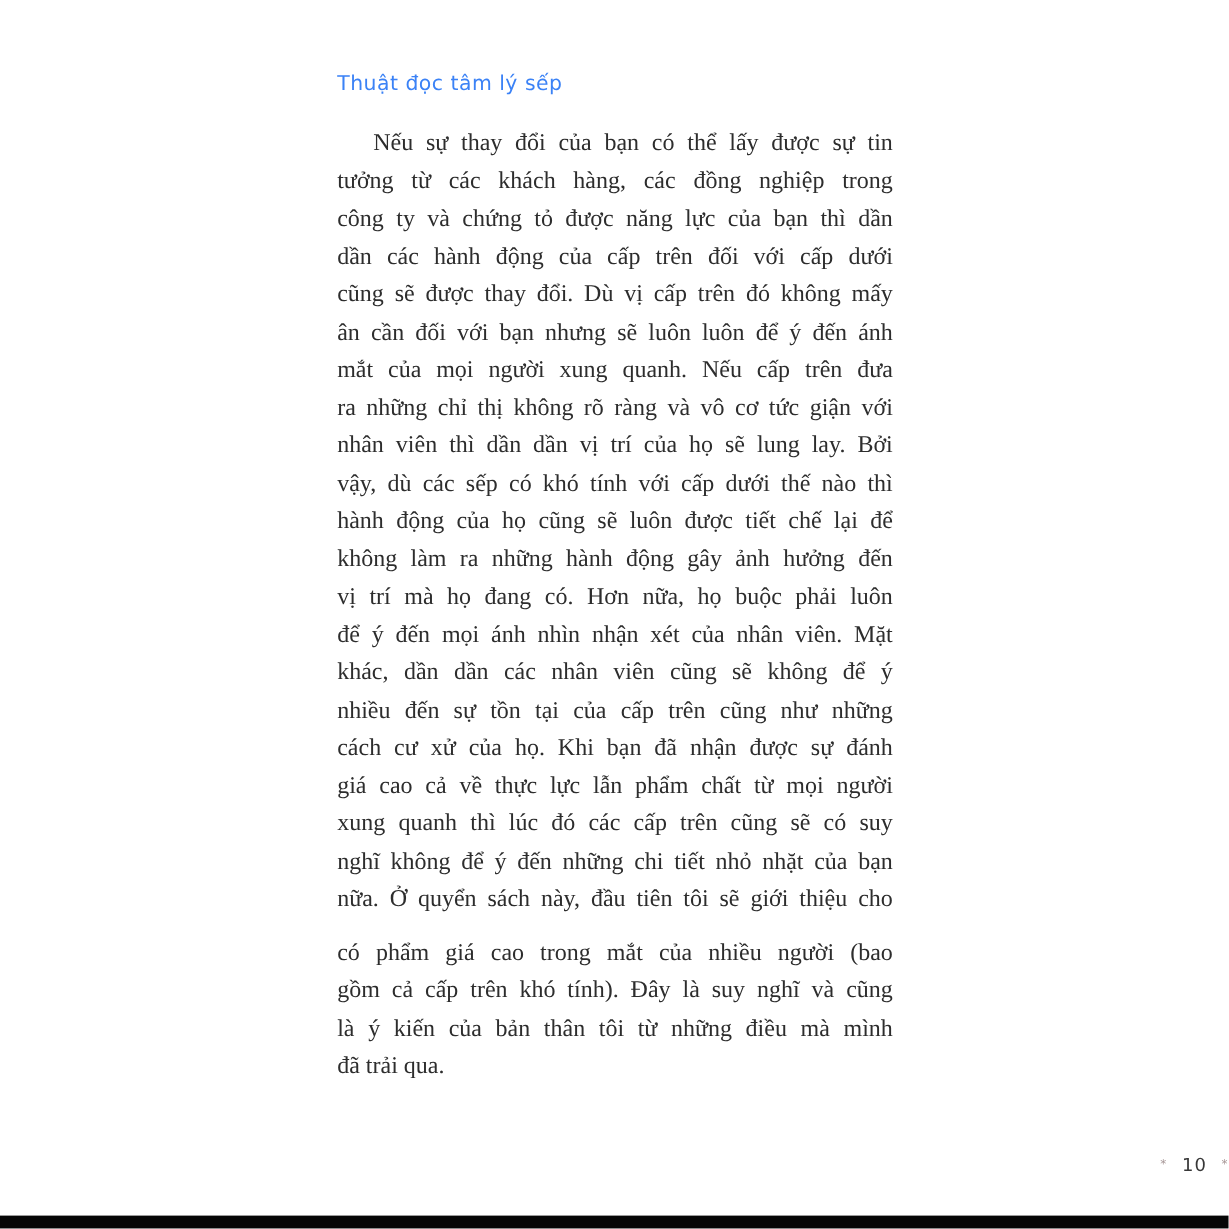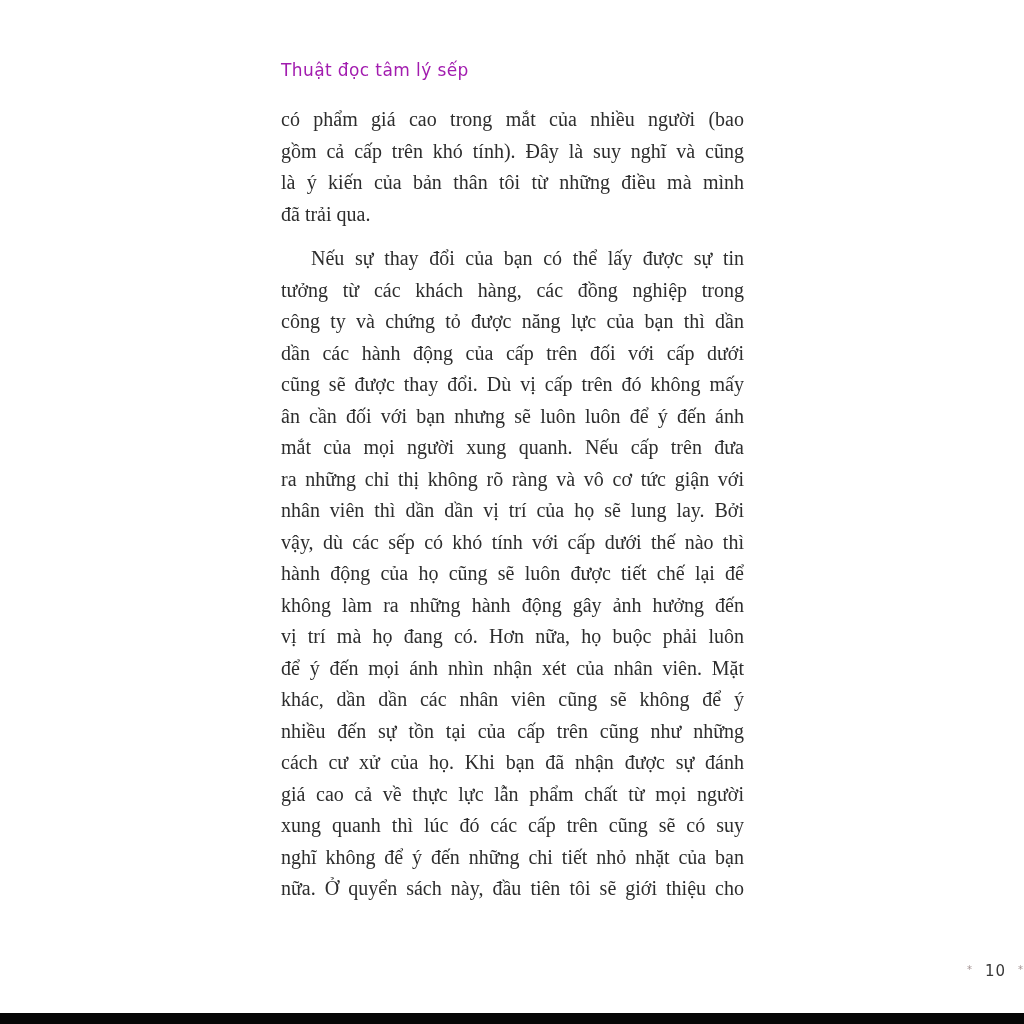--- a/index.html
+++ b/index.html
@@ -15,21 +15,21 @@
     overflow: hidden;
     font-family: "Liberation Serif", "DejaVu Serif", serif;
   }
   .running-header {
     position: absolute;
     left: 281px;
     top: 60px;
     font-family: "DejaVu Sans", sans-serif;
     font-size: 17px;
     letter-spacing: 0.4px;
-    color: #a21caf;
+    color: #3b82f6;
   }
   .body-text {
     position: absolute;
     left: 281px;
     top: 104px;
     width: 463px;
     font-size: 20px;
     line-height: 31.5px;
     color: #2d2d2d;
   }
@@ -74,26 +74,20 @@
 </style>
 </head>
 <body>
 
 <div class="page">
 
   <div class="running-header">Thuật đọc tâm lý sếp</div>
 
   <div class="body-text">
       <div class="paragraph">
-        <div class="line">có phẩm giá cao trong mắt của nhiều người (bao</div>
-        <div class="line">gồm cả cấp trên khó tính). Đây là suy nghĩ và cũng</div>
-        <div class="line">là ý kiến của bản thân tôi từ những điều mà mình</div>
-        <div class="line last-left">đã trải qua.</div>
-      </div>
-      <div class="paragraph">
         <div class="line first-indent">Nếu sự thay đổi của bạn có thể lấy được sự tin</div>
         <div class="line">tưởng từ các khách hàng, các đồng nghiệp trong</div>
         <div class="line">công ty và chứng tỏ được năng lực của bạn thì dần</div>
         <div class="line">dần các hành động của cấp trên đối với cấp dưới</div>
         <div class="line">cũng sẽ được thay đổi. Dù vị cấp trên đó không mấy</div>
         <div class="line">ân cần đối với bạn nhưng sẽ luôn luôn để ý đến ánh</div>
         <div class="line">mắt của mọi người xung quanh. Nếu cấp trên đưa</div>
         <div class="line">ra những chỉ thị không rõ ràng và vô cơ tức giận với</div>
         <div class="line">nhân viên thì dần dần vị trí của họ sẽ lung lay. Bởi</div>
         <div class="line">vậy, dù các sếp có khó tính với cấp dưới thế nào thì</div>
@@ -102,20 +96,26 @@
         <div class="line">vị trí mà họ đang có. Hơn nữa, họ buộc phải luôn</div>
         <div class="line">để ý đến mọi ánh nhìn nhận xét của nhân viên. Mặt</div>
         <div class="line">khác, dần dần các nhân viên cũng sẽ không để ý</div>
         <div class="line">nhiều đến sự tồn tại của cấp trên cũng như những</div>
         <div class="line">cách cư xử của họ. Khi bạn đã nhận được sự đánh</div>
         <div class="line">giá cao cả về thực lực lẫn phẩm chất từ mọi người</div>
         <div class="line">xung quanh thì lúc đó các cấp trên cũng sẽ có suy</div>
         <div class="line">nghĩ không để ý đến những chi tiết nhỏ nhặt của bạn</div>
         <div class="line">nữa. Ở quyển sách này, đầu tiên tôi sẽ giới thiệu cho</div>
       </div>
+      <div class="paragraph">
+        <div class="line">có phẩm giá cao trong mắt của nhiều người (bao</div>
+        <div class="line">gồm cả cấp trên khó tính). Đây là suy nghĩ và cũng</div>
+        <div class="line">là ý kiến của bản thân tôi từ những điều mà mình</div>
+        <div class="line last-left">đã trải qua.</div>
+      </div>
     </div>
 
   <div class="page-footer">
     <span class="footer-ornament left">*</span><span>10</span><span class="footer-ornament right">*</span>
   </div>
 
   <div class="bottom-edge-bar"></div>
 
 </div>
 

